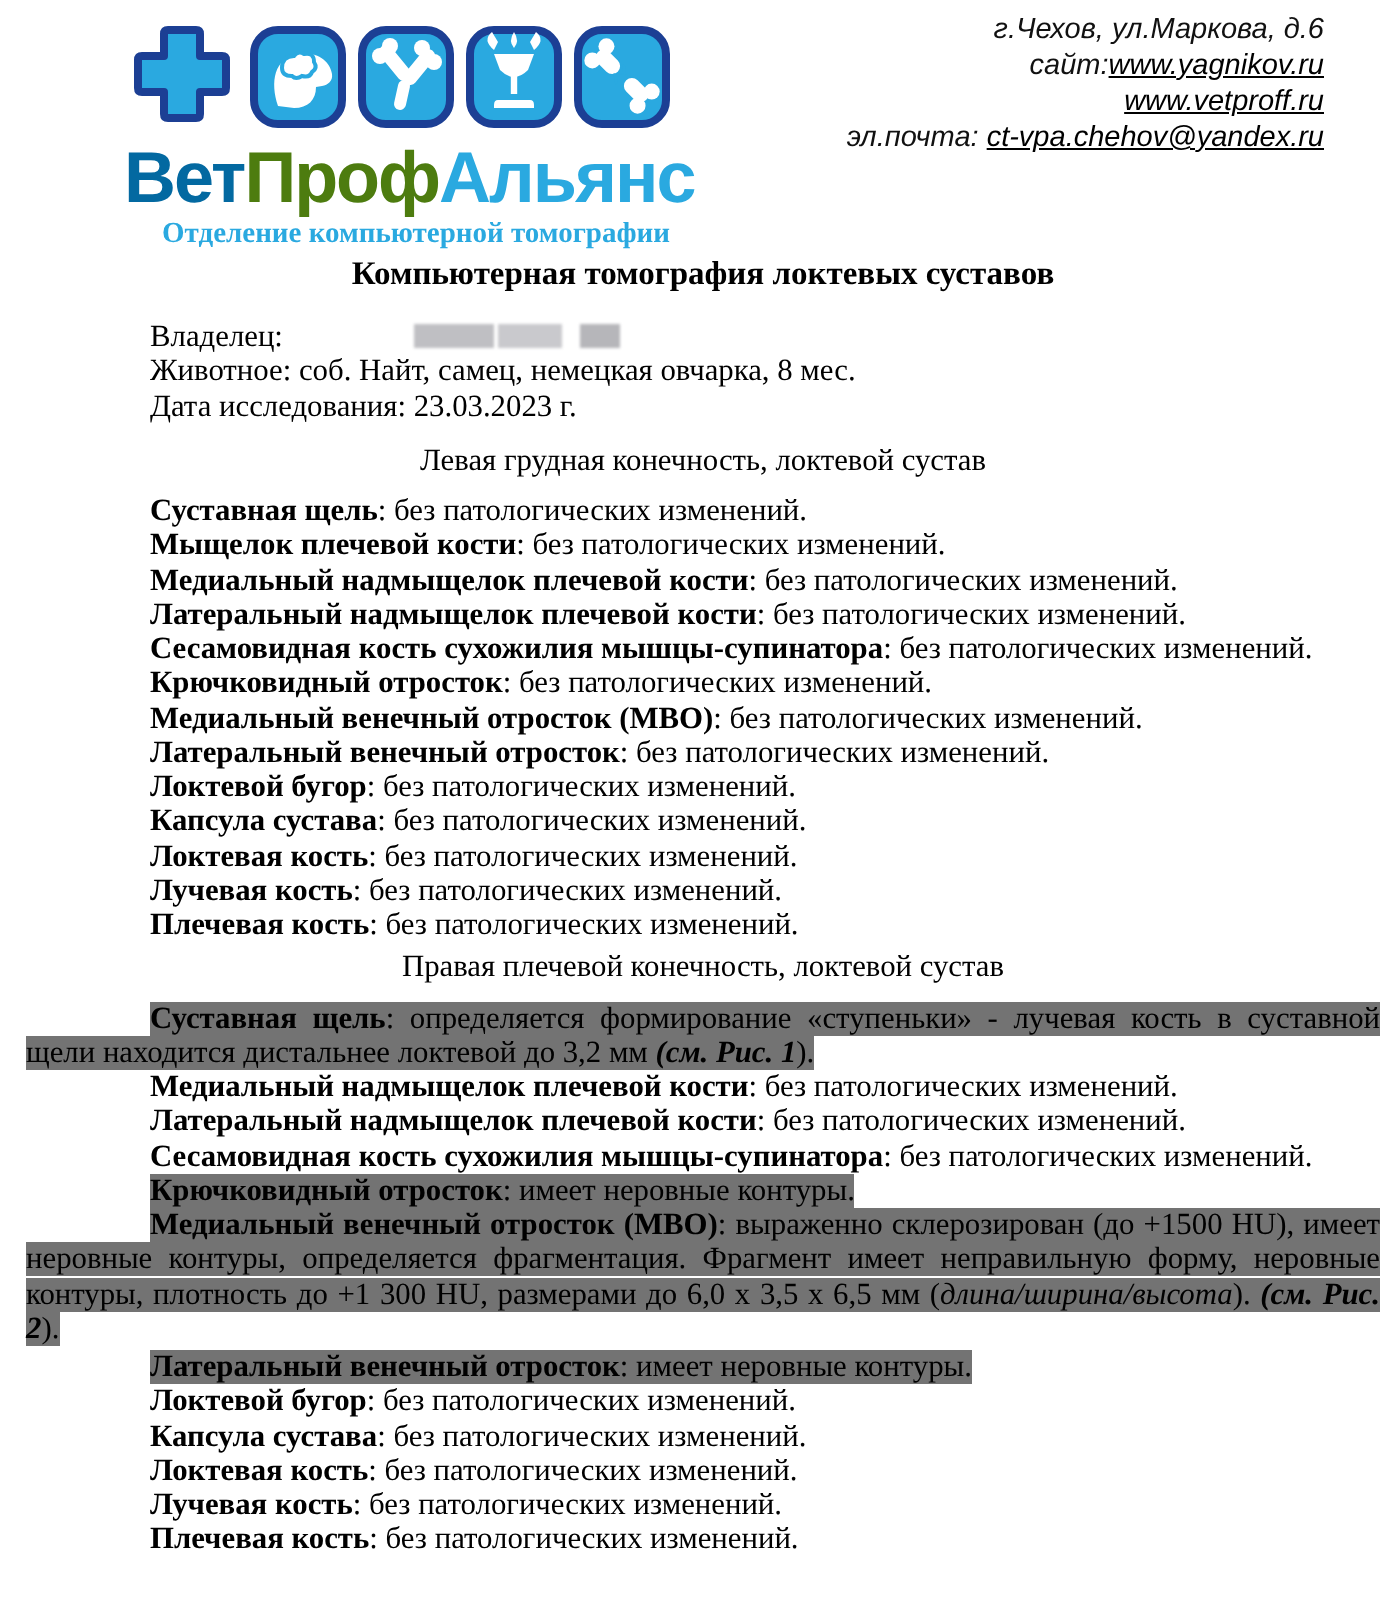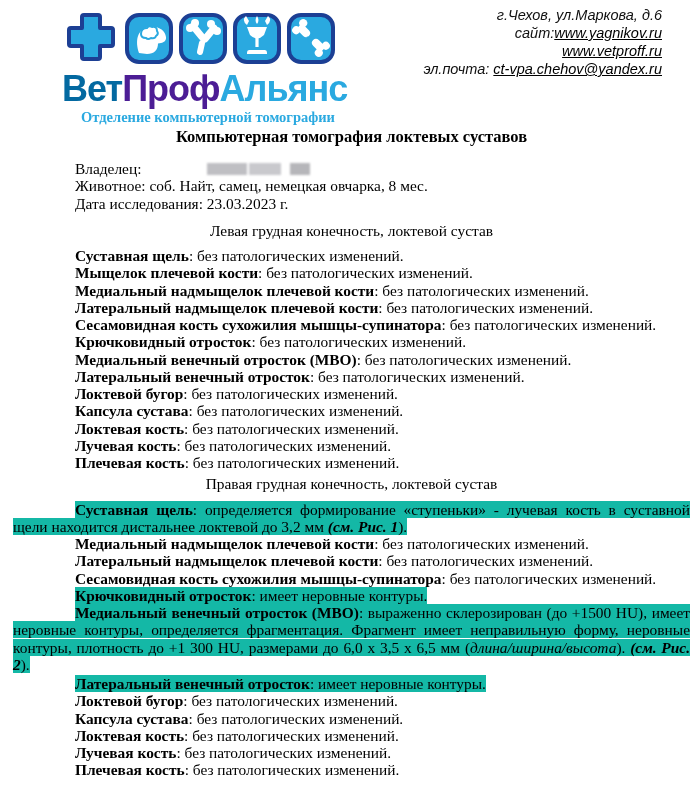--- a/index.html
+++ b/index.html
@@ -17,21 +17,21 @@
            font-size:14.5px;line-height:18px;color:#111;}
   .lnk{color:#000;text-decoration:underline;cursor:pointer;}
   
   .doc{position:absolute;left:13px;top:126px;width:677px;}
   .doc-title{font-weight:bold;font-size:16.5px;text-align:center;line-height:18px;
              margin:2px 0 14px 0;}
   .para{margin:0;font-size:15.4px;line-height:17.25px;text-align:justify;text-indent:62px;}
   .section-heading{font-size:15.4px;line-height:17.25px;text-align:center;text-indent:0;}
   .sh-left{margin:10px 0 8px 0;}
   .sh-right{margin:4px 0 8px 0;}
-  .hl{background:#14b8a6;}
+  .hl{background:#737373;}
   b.lbl{font-weight:bold;}
   .bi{font-weight:bold;font-style:italic;}
   .it{font-style:italic;}
   .gap-before{margin-top:2px;}
   
   .redacted{display:inline-block;height:12px;vertical-align:-1px;filter:blur(0.8px);}
   .rblock{display:inline-block;height:12px;}
   .rb1{width:40px;background:#bfbfc3;}
   .rb2{width:32px;background:#c9c9cd;margin-left:2px;}
   .rb3{width:20px;background:#b6b6ba;margin-left:9px;}
@@ -86,21 +86,21 @@
           <circle cx="9" cy="21" r="4"></circle>
             <circle cx="9" cy="31" r="4"></circle>
           <rect x="28" y="22" width="14" height="8" rx="4"></rect>
           <circle cx="41" cy="21" r="4"></circle>
             <circle cx="41" cy="31" r="4"></circle>
           <path d="M22 21 l4 3 -4 3 4 3 v1 h-1 l-4 -3 4 -3 -4 -3 z" fill="#2AA9E0"></path>
         </g>
       </svg>
     </div>
     <div class="wordmark">
-      <span style="color:#0369a1">Вет</span><span style="color:#4c1d95">Проф</span><span style="color:#2AA9E0">Альянс</span>
+      <span style="color:#0369a1">Вет</span><span style="color:#4d7c0f">Проф</span><span style="color:#2AA9E0">Альянс</span>
     </div>
     <div class="logo-subtitle">Отделение компьютерной томографии</div>
   </div>
 
   <div class="contact">
     <div>г.Чехов, ул.Маркова, д.6</div>
     <div><span>сайт:</span><a class="lnk">www.yagnikov.ru</a></div>
     <div><a class="lnk">www.vetproff.ru</a></div>
     <div><span>эл.почта: </span><a class="lnk">ct-vpa.chehov@yandex.ru</a></div>
   </div>
@@ -120,21 +120,21 @@
         <p class="para"><b class="lbl">Латеральный надмыщелок плечевой кости</b><span>: </span><span>без патологических изменений.</span></p>
         <p class="para"><b class="lbl">Сесамовидная кость сухожилия мышцы-супинатора</b><span>: </span><span>без патологических изменений.</span></p>
         <p class="para"><b class="lbl">Крючковидный отросток</b><span>: </span><span>без патологических изменений.</span></p>
         <p class="para"><b class="lbl">Медиальный венечный отросток (МВО)</b><span>: </span><span>без патологических изменений.</span></p>
         <p class="para"><b class="lbl">Латеральный венечный отросток</b><span>: </span><span>без патологических изменений.</span></p>
         <p class="para"><b class="lbl">Локтевой бугор</b><span>: </span><span>без патологических изменений.</span></p>
         <p class="para"><b class="lbl">Капсула сустава</b><span>: </span><span>без патологических изменений.</span></p>
         <p class="para"><b class="lbl">Локтевая кость</b><span>: </span><span>без патологических изменений.</span></p>
         <p class="para"><b class="lbl">Лучевая кость</b><span>: </span><span>без патологических изменений.</span></p>
         <p class="para"><b class="lbl">Плечевая кость</b><span>: </span><span>без патологических изменений.</span></p>
-        <div class="para section-heading sh-right">Правая грудная конечность, локтевой сустав</div>
+        <div class="para section-heading sh-right">Правая плечевой конечность, локтевой сустав</div>
         <p class="para"><span class="hl"><b class="lbl">Суставная щель</b><span>: </span><span class="">определяется формирование «ступеньки» - лучевая кость в суставной щели находится дистальнее локтевой до 3,2 мм </span><span class="bi">(см. Рис. 1</span><span class="">).</span></span></p>
         <p class="para"><b class="lbl">Медиальный надмыщелок плечевой кости</b><span>: </span><span>без патологических изменений.</span></p>
         <p class="para"><b class="lbl">Латеральный надмыщелок плечевой кости</b><span>: </span><span>без патологических изменений.</span></p>
         <p class="para"><b class="lbl">Сесамовидная кость сухожилия мышцы-супинатора</b><span>: </span><span>без патологических изменений.</span></p>
         <p class="para"><span class="hl"><b class="lbl">Крючковидный отросток</b><span>: </span><span>имеет неровные контуры.</span></span></p>
         <p class="para"><span class="hl"><b class="lbl">Медиальный венечный отросток (МВО)</b><span>: </span><span class="">выраженно склерозирован (до +1500 HU), имеет неровные контуры, определяется фрагментация. Фрагмент имеет неправильную форму, неровные контуры, плотность до +1 300 HU, размерами до 6,0 х 3,5 х 6,5 мм (</span><span class="it">длина/ширина/высота</span><span class="">). </span><span class="bi">(см. Рис. 2</span><span class="">).</span></span></p>
         <p class="para gap-before"><span class="hl"><b class="lbl">Латеральный венечный отросток</b><span>: </span><span>имеет неровные контуры.</span></span></p>
         <p class="para"><b class="lbl">Локтевой бугор</b><span>: </span><span>без патологических изменений.</span></p>
         <p class="para"><b class="lbl">Капсула сустава</b><span>: </span><span>без патологических изменений.</span></p>
         <p class="para"><b class="lbl">Локтевая кость</b><span>: </span><span>без патологических изменений.</span></p>

